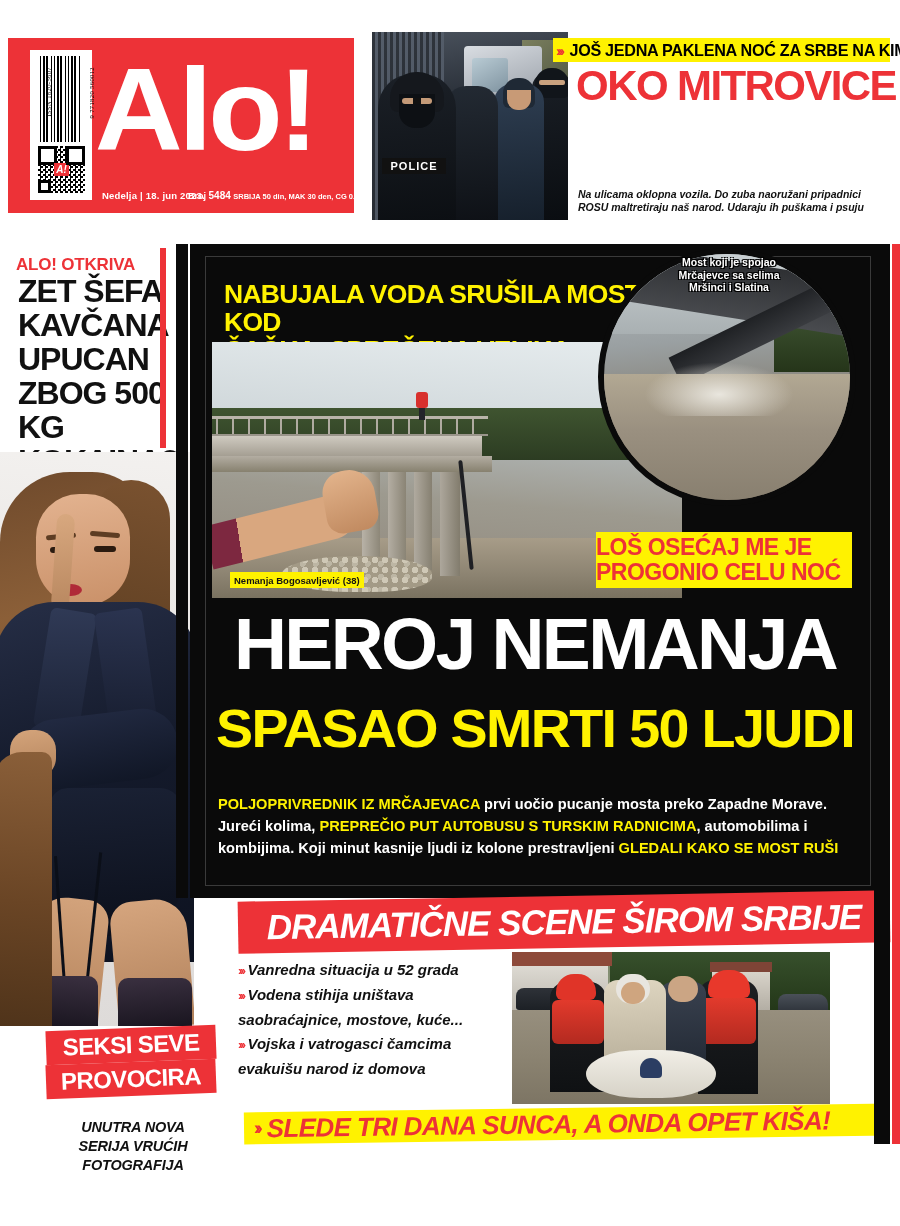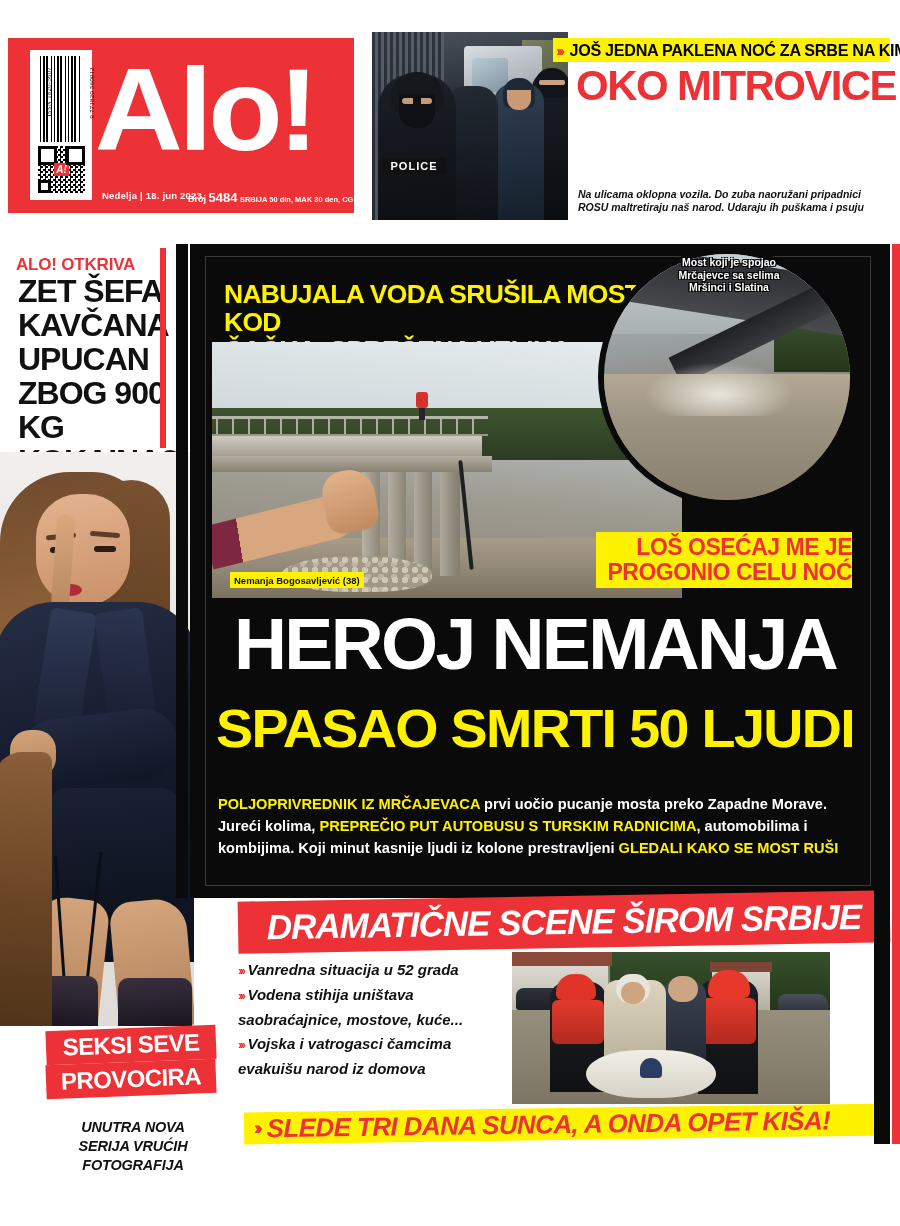--- a/index.html
+++ b/index.html
@@ -69,21 +69,21 @@
   }
   .mh-date {
     position: absolute; left: 94px; top: 152px;
     font-size: 9.5px; font-weight: bold; color: #fff;
     letter-spacing: .2px;
   }
   .mh-issue {
     position: absolute; left: 180px; top: 152px;
     font-size: 9px; font-weight: bold; color: #fff; white-space: nowrap;
   }
-  .mh-issue b { font-size: 13px; }
+  .mh-issue b { font-size: 10px; }
   .mh-issue .sm { font-size: 7.5px; }
 
   
   .police-photo {
     position: absolute; left: 372px; top: 32px; width: 196px; height: 188px;
     background: linear-gradient(170deg,#4d5560 0%,#2b313a 35%,#14181e 100%);
     overflow: hidden;
   }
   .pp-fence {
     position:absolute; left:0; top:0; width:72px; height:188px;
@@ -432,21 +432,21 @@
     position: absolute; left: 616px; top: 511px; width: 232px; height: 21px;
     background: #fff200; display:flex; align-items:center; padding-left:6px;
   }
   .ispovest-kicker span {
     font-size: 14.5px; font-weight: 800; color:#000; letter-spacing:-.4px;
     white-space:nowrap;
   }
   .ispovest-head {
     position: absolute; left: 596px; top: 532px; width: 256px; height: 56px;
     background: #fff200;
-    display:flex; flex-direction:column; align-items:flex-end; justify-content:center;
+    display:flex; flex-direction:column; align-items:flex-start; justify-content:center;
   }
   .ispovest-head div {
     color:#ed3237; font-size: 23px; font-weight: 800; line-height: 25px;
     letter-spacing:-.5px; white-space:nowrap;
   }
 
   .photo-caption {
     position: absolute; left: 230px; top: 572px; height: 16px;
     background: #fff200; padding: 0 4px;
     display:flex; align-items:center;
@@ -624,21 +624,21 @@
   <div class="tr-sub">
     <div>Na ulicama oklopna vozila. Do zuba naoružani pripadnici</div>
     <div>ROSU maltretiraju naš narod. Udaraju ih puškama i psuju</div>
   </div>
 
   <div class="otkriva-kicker">ALO! OTKRIVA</div>
   <div class="otkriva-head">
     <div>ZET ŠEFA</div>
     <div>KAVČANA</div>
     <div>UPUCAN</div>
-    <div>ZBOG 900 KG</div>
+    <div>ZBOG 500 KG</div>
     <div>KOKAINA?!</div>
   </div>
   <div class="red-rule"></div>
 
   <div class="seve-photo">
     <div class="sv-hair"></div>
     <div class="sv-hair2"></div>
     <div class="sv-face"></div>
     <div class="sv-brow1"></div>
     <div class="sv-brow2"></div>

